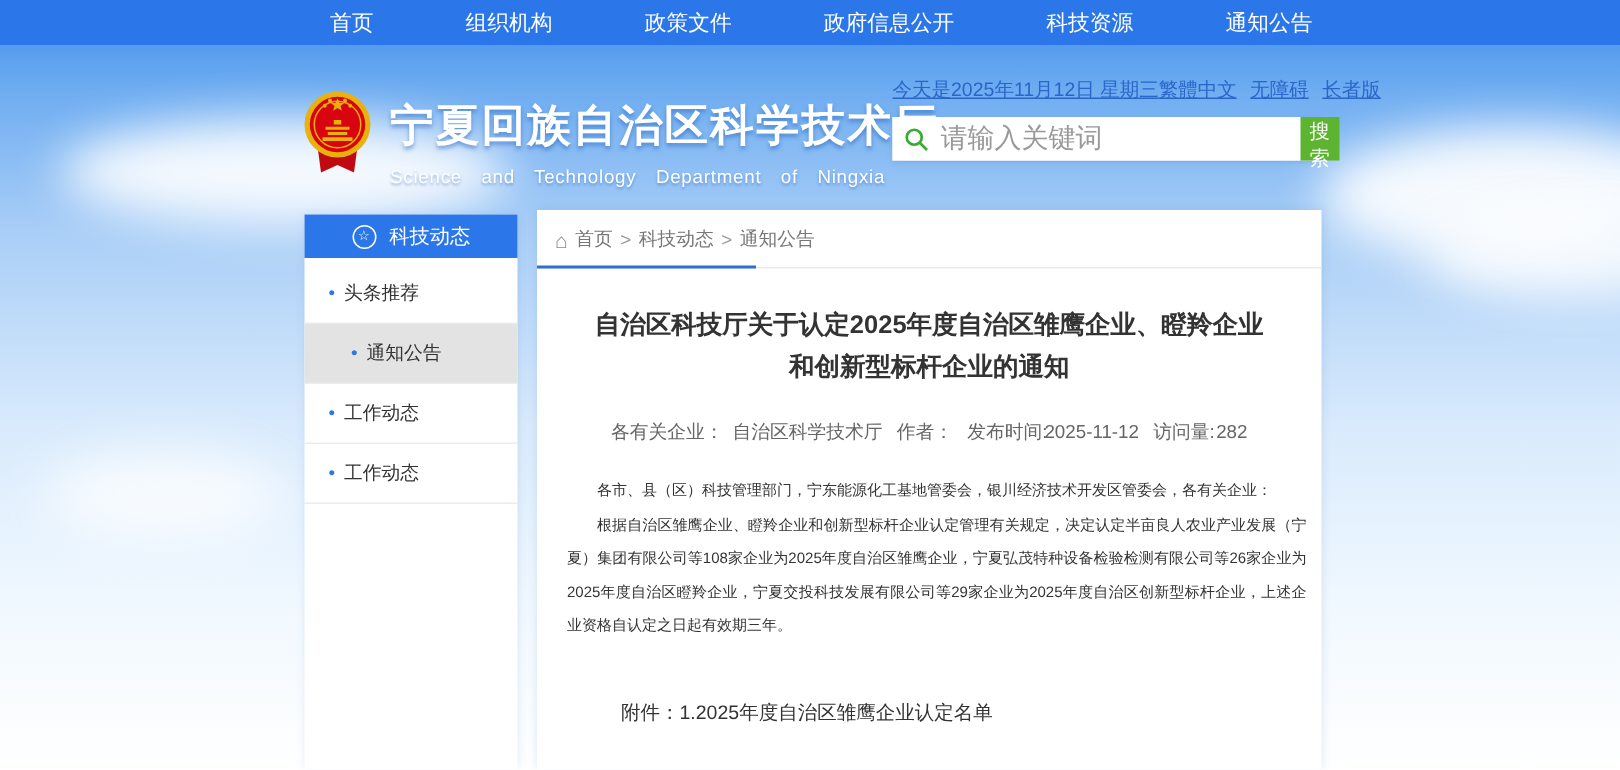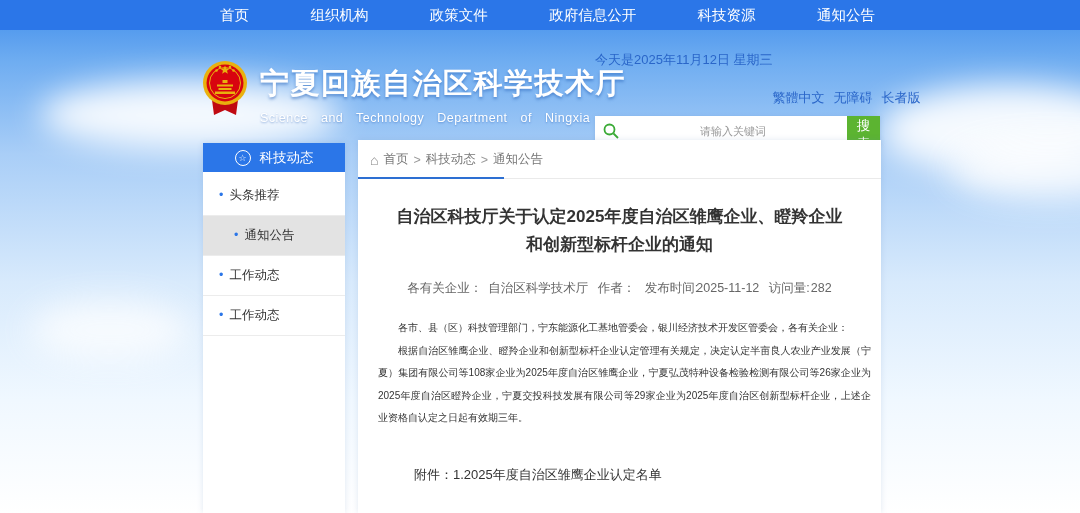--- a/index.html
+++ b/index.html
@@ -28,27 +28,27 @@
   .brand-text { padding-top:6px; }
   .site-title {
     font-size:29px; font-weight:bold; color:#fff; letter-spacing:1.5px;
     text-shadow:0 2px 3px rgba(25,85,175,.5); white-space:nowrap;
   }
   .site-subtitle {
     font-size:12.5px; color:#fff; margin-top:7px; letter-spacing:.5px; word-spacing:9px;
     text-shadow:0 1px 2px rgba(25,85,175,.45); white-space:nowrap;
   }
   .header-right { position:absolute; left:595px; top:51px; width:285px; }
-  .top-links { display:flex; justify-content:space-between; font-size:13px; color:#2a66c9; }
-  .top-links .links { display:flex; gap:9px;margin-top:38px; }
+  .top-links { display:flex; justify-content:space-between; font-size:13px; color:#2a66c9;text-decoration:underline; }
+  .top-links .links { display:flex; gap:9px; }
   .top-links a { color:#2a66c9; text-decoration:none; white-space:nowrap; }
   .top-links .date { white-space:nowrap; }
   .search-bar { margin-top:9px; display:flex; height:29px; background:#fff; position:relative; box-shadow:0 1px 4px rgba(80,120,180,.25); }
   .search-bar svg { position:absolute; left:8px; top:7px; }
-  .search-bar input { flex:1; border:0; outline:0; padding:0 8px 0 32px; font-size:11px; color:#333;text-align:center; }
+  .search-bar input { flex:1; border:0; outline:0; padding:0 8px 0 32px; font-size:18px; color:#333; }
   .search-bar input::placeholder { color:#999; }
   .search-bar button { width:33px; background:#5cb431; color:#fff; border:0; font-size:13.5px; cursor:pointer; }
 
   
   .content { position:absolute; top:140px; left:203px; width:678px; bottom:0; display:flex; gap:13px; }
   .sidebar { width:142px; margin-top:3px; background:#fff; box-shadow:0 0 6px rgba(90,130,180,.18); }
   .sidebar-header {
     height:29px; background:#2b76e8; color:#fff; display:flex; align-items:center;
     justify-content:center; gap:9px; font-size:13.5px;
   }

